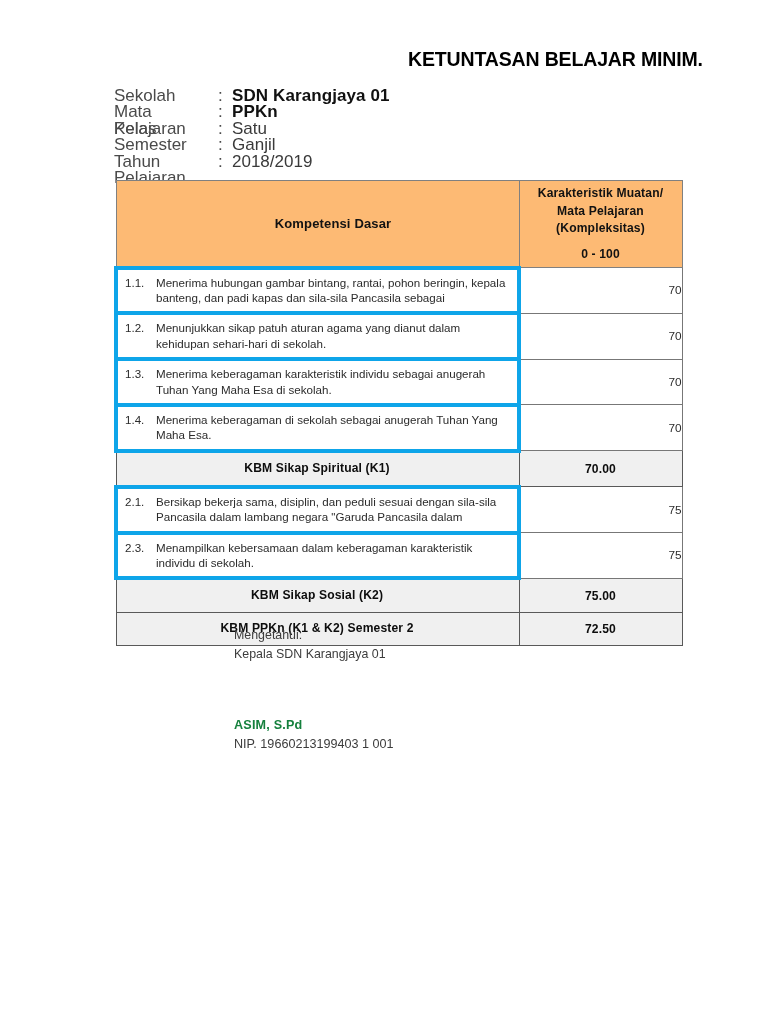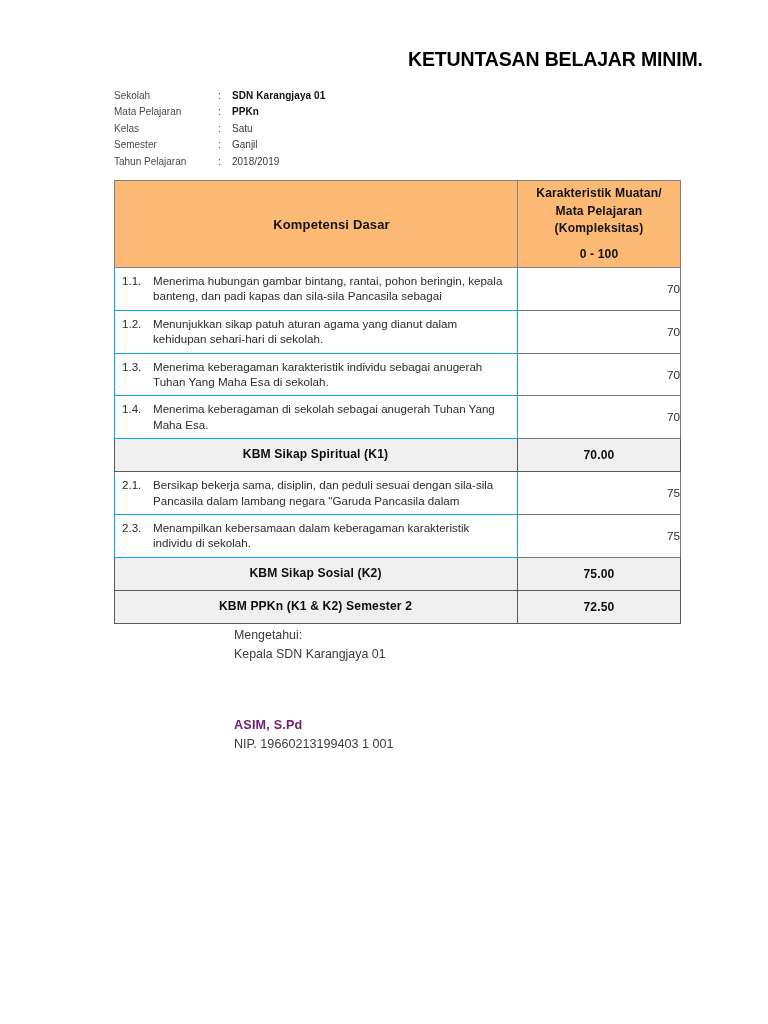--- a/index.html
+++ b/index.html
@@ -35,21 +35,21 @@
     white-space: nowrap;
     overflow: hidden;
     color: #000000;
   }
 
   
   .ident {
     position: absolute;
     left: 114px;
     top: 88px;
-    font-size: 10px;
+    font-size: 17px;
     line-height: 16.4px;
     color: #444444;
   }
   .ident-row {
     display: flex;
     align-items: baseline;
     height: 16.4px;
   }
   .ident-label {
     width: 104px;
@@ -113,21 +113,21 @@
   }
   th.head-val .range {
     display: block;
     margin-top: 8px;
   }
 
   
   td.kd-cell {
     padding: 5px 8px 6px 7px;
     line-height: 15.4px;
-    border: 1px solid #0ea5e9;
+    border: 4px solid #0ea5e9;
   }
   .kd-inner {
     display: flex;
     align-items: flex-start;
   }
   .kd-num {
     flex: 0 0 31px;
     width: 31px;
     color: #2b2b2b;
   }
@@ -170,21 +170,21 @@
   .sign-name {
     position: absolute;
     left: 234px;
     top: 716px;
     font-size: 12.6px;
     line-height: 18.5px;
     color: #3c3c3c;
   }
   .sign-name .nm {
     font-weight: bold;
-    color: #701a75;
+    color: #15803d;
     letter-spacing: 0.2px;
   }
 </style>
 </head>
 <body>
 
 <div class="page">
 
   <div class="doc-title">KETUNTASAN BELAJAR MINIM.</div>
 

